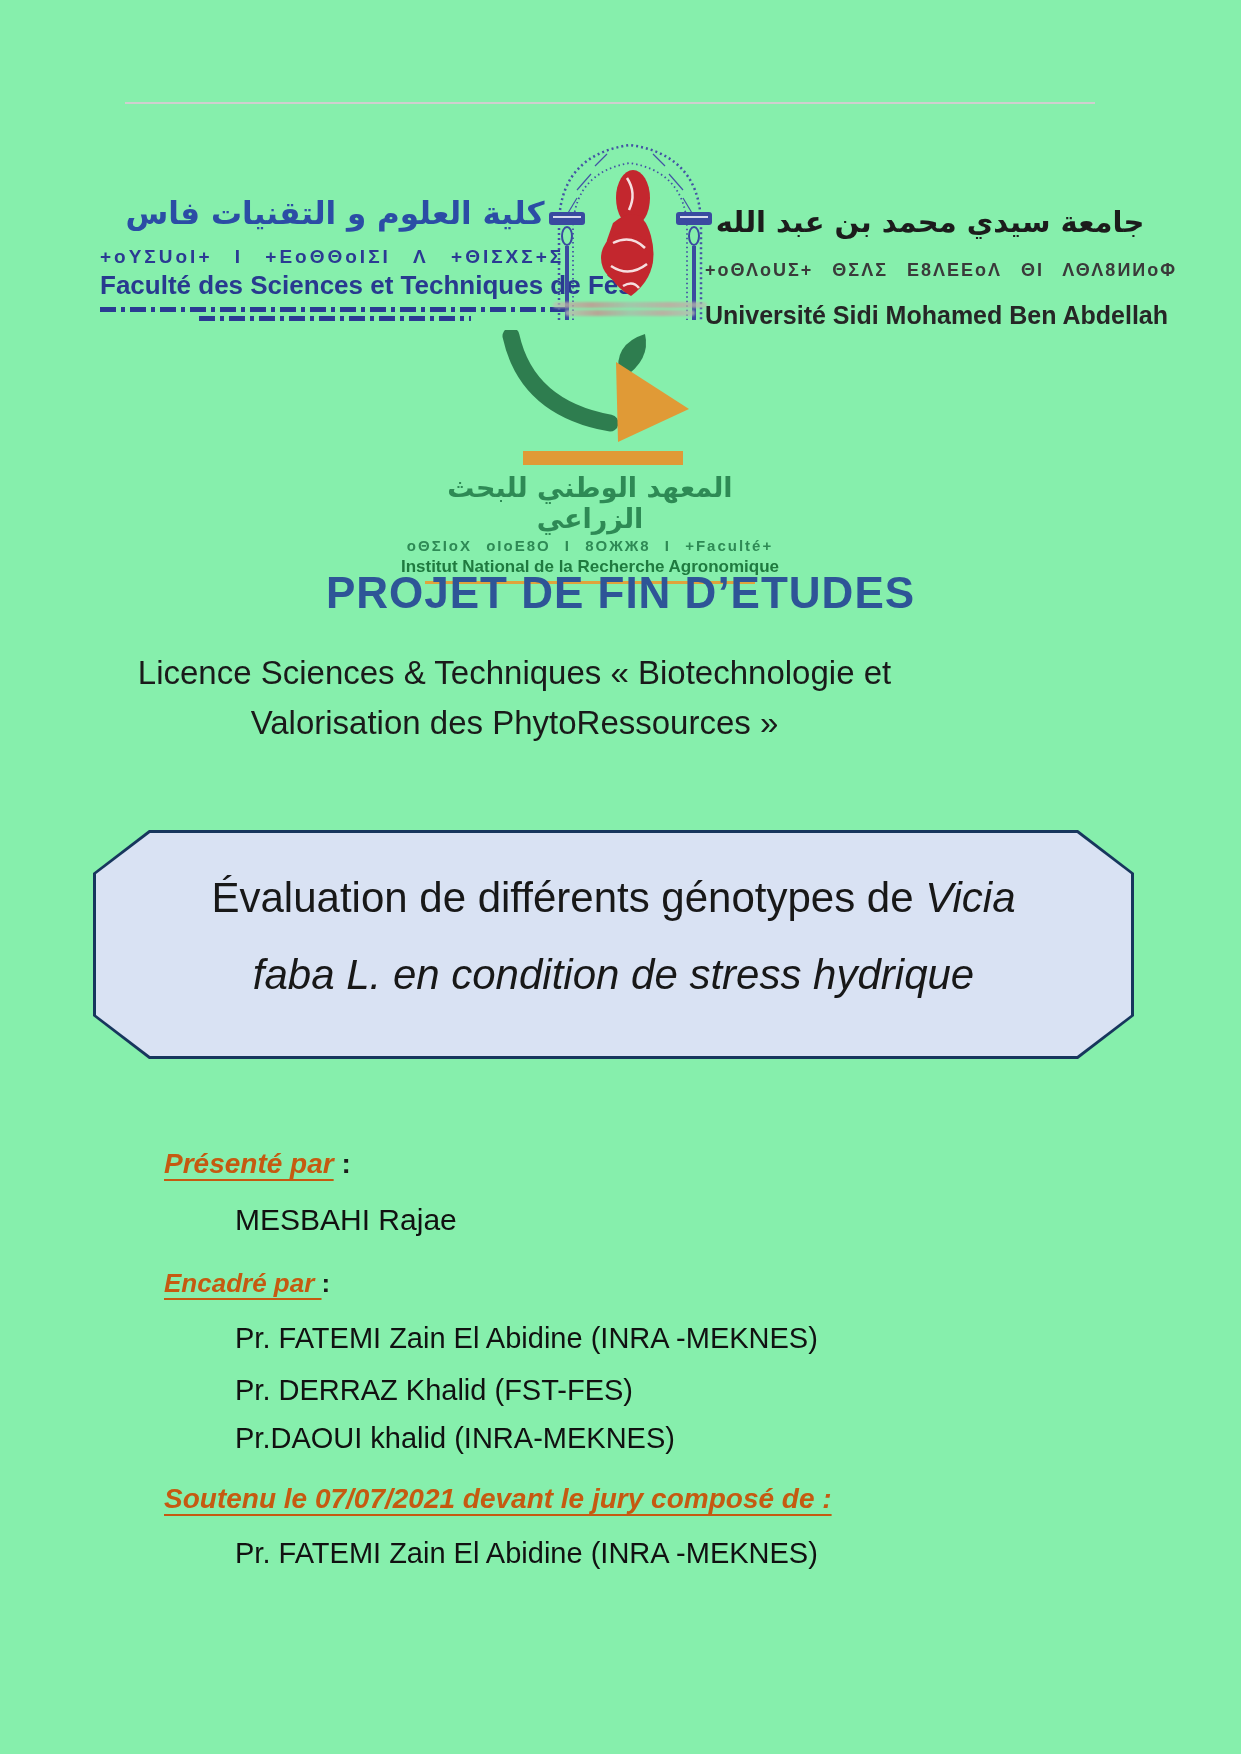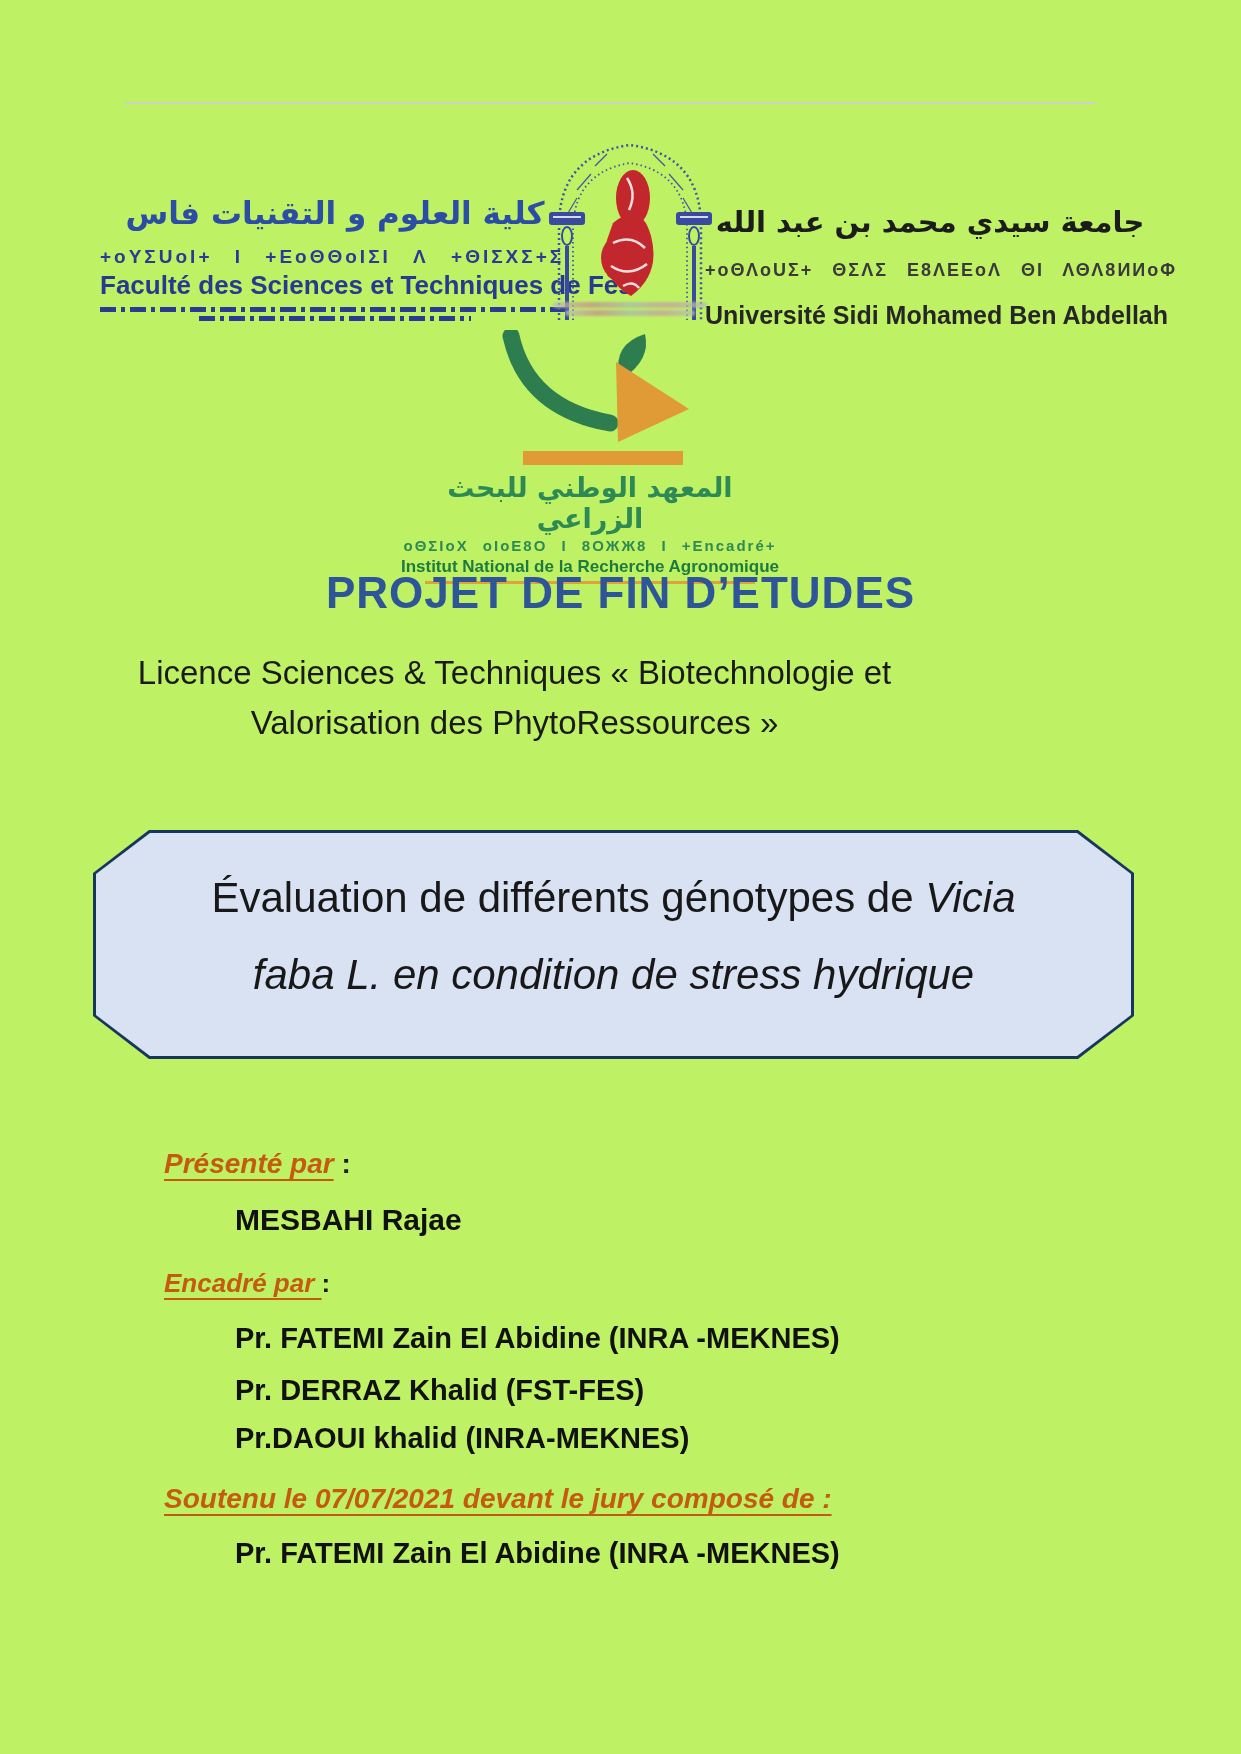--- a/index.html
+++ b/index.html
@@ -1,19 +1,19 @@
 <!DOCTYPE html>
 <html><head>
 <meta charset="utf-8">
 <style>
   html,body{margin:0;padding:0;background:#ffffff;}
   #page{
     position:relative;
     width:1241px;height:1754px;
-    background:#bef264;
+    background:#86efac;
     font-family:"Liberation Sans",sans-serif;
     overflow:hidden;
   }
   .abs{position:absolute;}
 
   
   #header-rule{
     left:125px;top:102px;width:970px;height:2px;
     background:#cfcfcf;
   }
@@ -115,21 +115,21 @@
   
   .credit-label{
     left:164px;
     font-size:28px;font-style:italic;font-weight:600;color:#c55a11;
     white-space:nowrap;
   }
   .credit-label .u{text-decoration:underline;text-underline-offset:6px;text-decoration-thickness:2px;}
   .credit-label .colon{color:#1a1a1a;font-style:normal;}
   .name-line{
     left:235px;
-    font-size:29px;font-weight:bold;color:#111111;white-space:nowrap;
+    font-size:29px;font-weight:normal;color:#111111;white-space:nowrap;
   }
   #presented-label{top:1148px;}
   #author-name{top:1203px;font-size:30px;}
   #supervised-label{top:1268px;font-size:26px;}
   #supervisor-0{top:1322px;}
   #supervisor-1{top:1374px;}
   #supervisor-2{top:1422px;}
   #defense-label{top:1483px;}
   #jury-0{top:1537px;}
 </style>
@@ -189,21 +189,21 @@
   </div>
 
   <div class="abs" id="inra-block">
     <svg id="inra-icon" width="235" height="138" viewBox="0 0 235 138">
       <path d="M38 6 Q54 78 137 93" fill="none" stroke="#2e7d4f" stroke-width="17" stroke-linecap="round"></path>
       <path d="M146 46 Q140 14 172 4 Q178 30 150 48 Z" fill="#2e7d4f"></path>
       <polygon points="143,32 216,79 145,112" fill="#e09a36"></polygon>
       <rect x="50" y="121" width="160" height="14" fill="#e09a36"></rect>
     </svg>
     <div class="inra-arabic">المعهد الوطني للبحث الزراعي</div>
-    <div class="inra-tifinagh">oΘΣΙoΧ oΙoΕ8Ο Ι 8ΟЖЖ8 Ι +Encadré+</div>
+    <div class="inra-tifinagh">oΘΣΙoΧ oΙoΕ8Ο Ι 8ΟЖЖ8 Ι +Faculté+</div>
     <div class="inra-french">Institut National de la Recherche Agronomique</div>
     <div class="inra-underline"></div>
   </div>
 
   <div class="abs" id="doc-type">PROJET DE FIN D’ETUDES</div>
   <div class="abs" id="program">
     <div>Licence Sciences &amp; Techniques « Biotechnologie et</div>
     <div>Valorisation des PhytoRessources »</div>
   </div>
 

